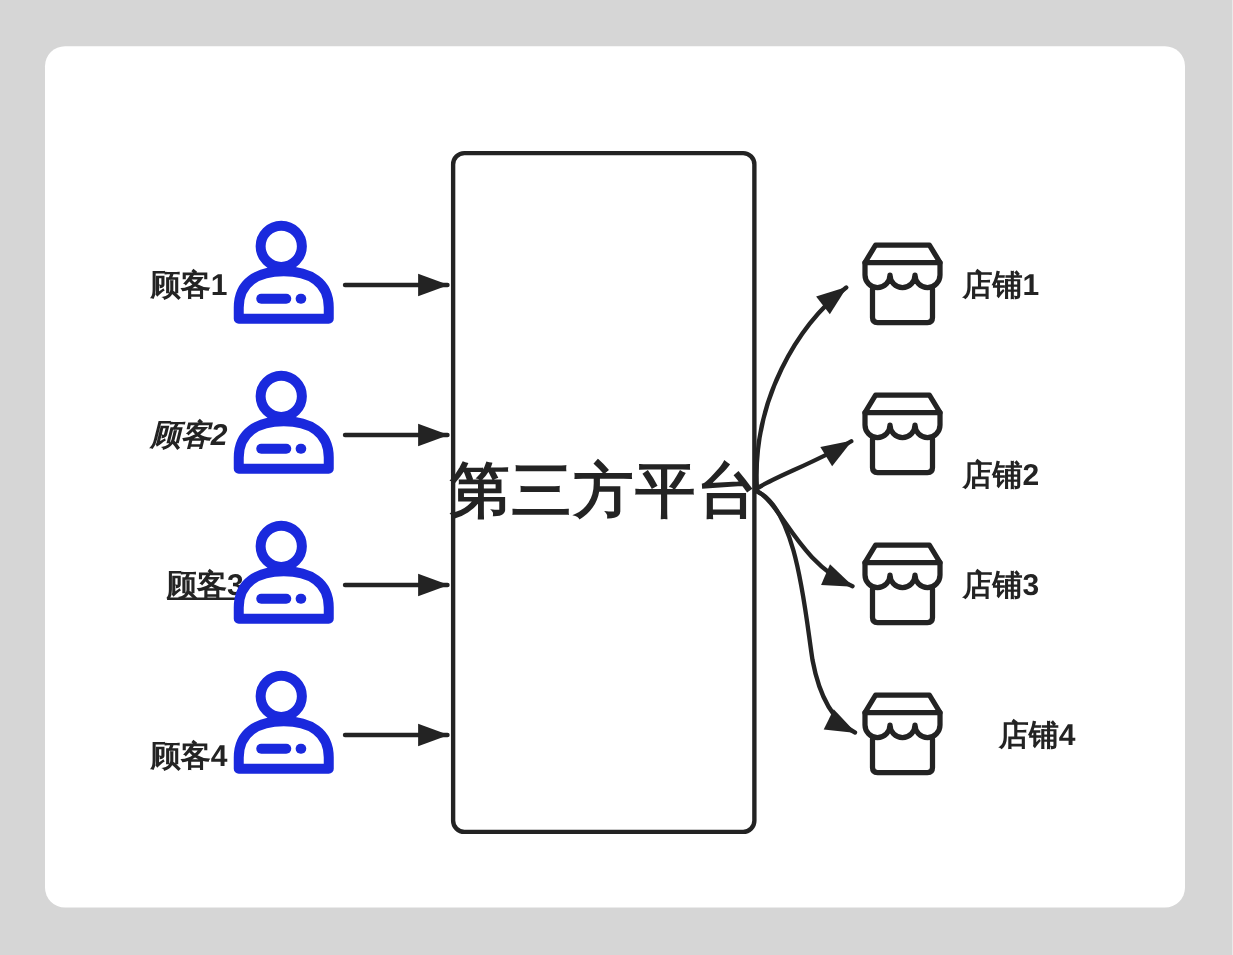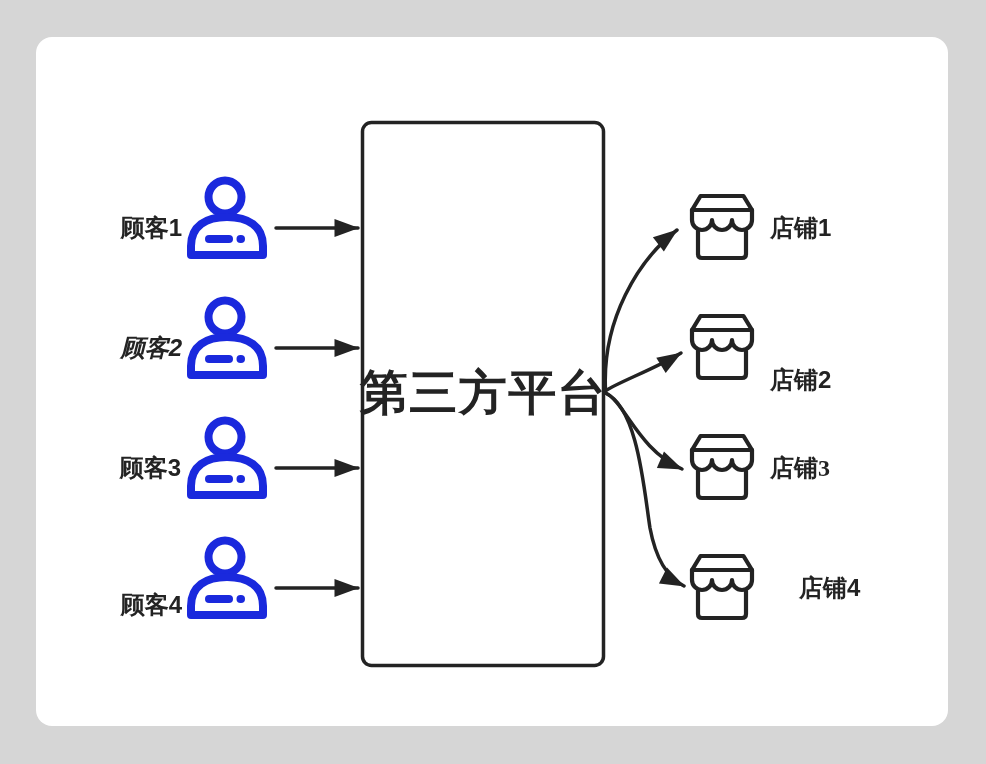--- a/index.html
+++ b/index.html
@@ -78,21 +78,21 @@
   </svg>
 
   <div class="node-label customer-label" style="left:95px;top:331px;width:87px;height:34px;font-style:italic;">顾客2</div>
   <svg class="person-icon" style="left:185px;top:296px;" viewBox="0 0 84 84">
     <circle class="pstroke" cx="40" cy="21" r="16.5"></circle>
     <path class="pstroke ptorso" d="M6 79 L6 70 C6 50 21 41 42 41 C63 41 78 50 78 70 L78 79 Z"></path>
     <line class="pstroke" x1="24" y1="63" x2="44" y2="63"></line>
     <line class="pstroke" x1="55.5" y1="63" x2="56" y2="63"></line>
   </svg>
 
-  <div class="node-label customer-label" style="left:94px;top:451px;width:87px;height:34px;">顾客3</div>
+  <div class="node-label customer-label" style="left:108px;top:451px;width:87px;height:34px;text-decoration:underline;">顾客3</div>
   <svg class="person-icon" style="left:185px;top:416px;" viewBox="0 0 84 84">
     <circle class="pstroke" cx="40" cy="21" r="16.5"></circle>
     <path class="pstroke ptorso" d="M6 79 L6 70 C6 50 21 41 42 41 C63 41 78 50 78 70 L78 79 Z"></path>
     <line class="pstroke" x1="24" y1="63" x2="44" y2="63"></line>
     <line class="pstroke" x1="55.5" y1="63" x2="56" y2="63"></line>
   </svg>
 
   <div class="node-label customer-label" style="left:95px;top:588px;width:87px;height:34px;">顾客4</div>
   <svg class="person-icon" style="left:185px;top:536px;" viewBox="0 0 84 84">
     <circle class="pstroke" cx="40" cy="21" r="16.5"></circle>
@@ -115,21 +115,21 @@
     <line class="sstroke" x1="5" y1="18" x2="65" y2="18"></line>
     <path class="sstroke" d="M11 39 L11 62 Q11 66 15 66 L55 66 Q59 66 59 62 L59 39"></path>
   </svg>
   <div class="node-label shop-label" style="left:770px;top:331px;width:90px;height:34px;margin-top:32px;">店铺2</div>
 
   <svg class="store-icon" style="left:687px;top:432px;" viewBox="0 0 70 70">
     <path class="sstroke" d="M5 28 L5 18 L13.5 4 L56.5 4 L65 18 L65 28 A10 10 0 0 1 45 28 A10 10 0 0 1 25 28 A10 10 0 0 1 5 28 Z"></path>
     <line class="sstroke" x1="5" y1="18" x2="65" y2="18"></line>
     <path class="sstroke" d="M11 39 L11 62 Q11 66 15 66 L55 66 Q59 66 59 62 L59 39"></path>
   </svg>
-  <div class="node-label shop-label" style="left:770px;top:451px;width:90px;height:34px;font-family:Liberation Serif, serif;">店铺3</div>
+  <div class="node-label shop-label" style="left:770px;top:451px;width:90px;height:34px;">店铺3</div>
 
   <svg class="store-icon" style="left:687px;top:552px;" viewBox="0 0 70 70">
     <path class="sstroke" d="M5 28 L5 18 L13.5 4 L56.5 4 L65 18 L65 28 A10 10 0 0 1 45 28 A10 10 0 0 1 25 28 A10 10 0 0 1 5 28 Z"></path>
     <line class="sstroke" x1="5" y1="18" x2="65" y2="18"></line>
     <path class="sstroke" d="M11 39 L11 62 Q11 66 15 66 L55 66 Q59 66 59 62 L59 39"></path>
   </svg>
   <div class="node-label shop-label" style="left:770px;top:571px;width:90px;height:34px;margin-left:29px;">店铺4</div>
 
 </div>
 

